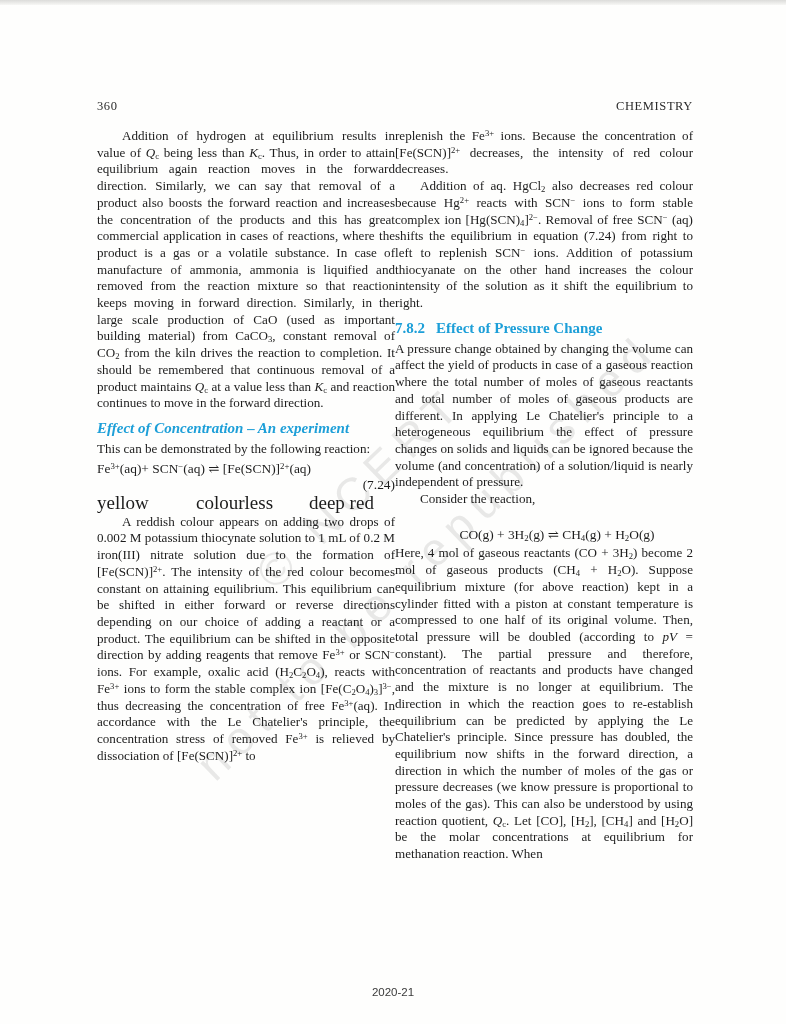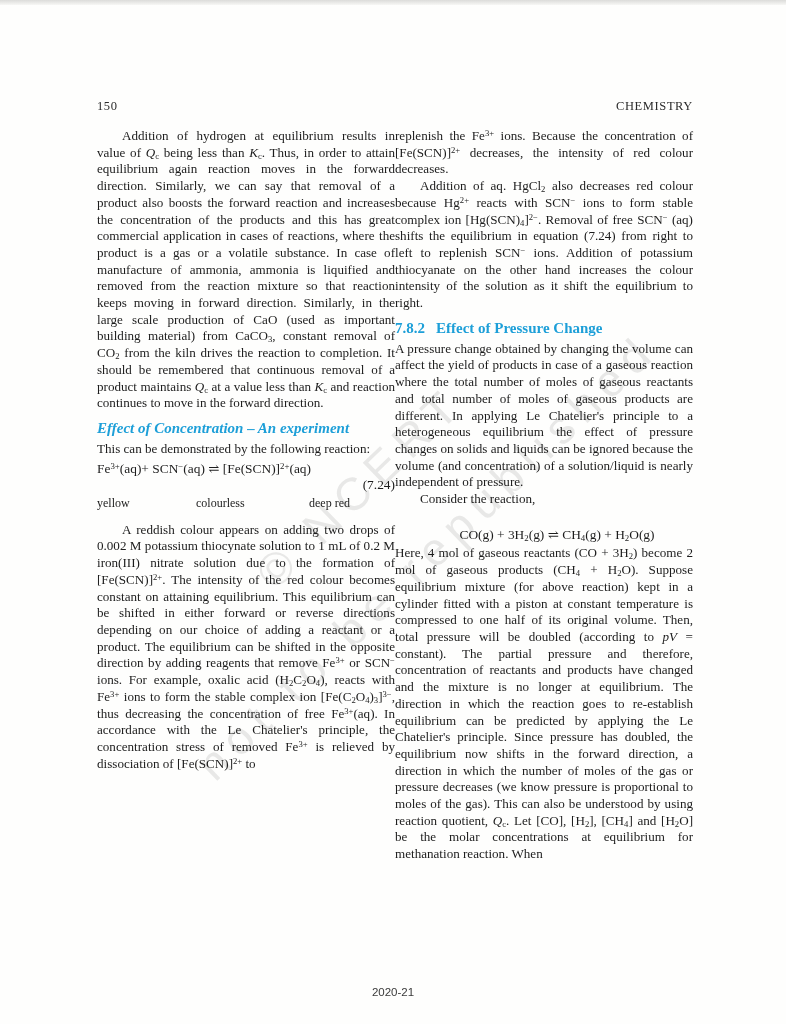--- a/index.html
+++ b/index.html
@@ -60,21 +60,21 @@
     color: #1d9fd8;
     text-align: left;
   }
   h3.italic { font-style: italic; }
   .sec-num { margin-right: 11px; }
   .eq-row {
     display: flex; justify-content: space-between; align-items: baseline;
     margin: 3px 0 1px; text-align: left; font-size: 13.4px; flex-direction: column;
   }
   .labels-row {
-    display: flex; margin: 1px 0 10px; text-align: left; font-size: 12px;
+    display: flex; margin: 1px 0 2px; text-align: left; font-size: 19px;
   }
   .labels-row .lab1 { width: 99px; }
   .labels-row .lab2 { width: 113px; }
   .kc-row {
     display: flex; align-items: center;
     margin: 7px 0 7px; text-align: left; font-size: 13.6px;
   }
   .kc-lhs { margin-right: 6px; }
   .frac { display: inline-flex; flex-direction: column; align-items: center; }
   .frac .num { padding: 0 4px 2px; }
@@ -97,21 +97,21 @@
 
 <div class="page">
   <div class="scan-top"></div>
 
   <div class="watermark">
     <div>© NCERT</div>
     <div>not to be republished</div>
   </div>
 
   <header class="page-header">
-    <span>150</span>
+    <span>360</span>
     <span>CHEMISTRY</span>
   </header>
 
   <main class="columns">
 
     <section class="col">
       <p class="indent">Addition of hydrogen at equilibrium results in value of <i>Q</i><sub>c</sub> being less than <i>K</i><sub>c</sub>. Thus, in order to attain equilibrium again reaction moves in the forward direction. Similarly, we can say that removal of a product also boosts the forward reaction and increases the concentration of the products and this has great commercial application in cases of reactions, where the product is a gas or a volatile substance. In case of manufacture of ammonia, ammonia is liquified and removed from the reaction mixture so that reaction keeps moving in forward direction. Similarly, in the large scale production of CaO (used as important building material) from CaCO<sub>3</sub>, constant removal of CO<sub>2</sub> from the kiln drives the reaction to completion. It should be remembered that continuous removal of a product maintains <i>Q</i><sub>c</sub> at a value less than <i>K</i><sub>c</sub> and reaction continues to move in the forward direction.</p>
 
       <h3 class="subhead italic">Effect of Concentration – An experiment</h3>
 

